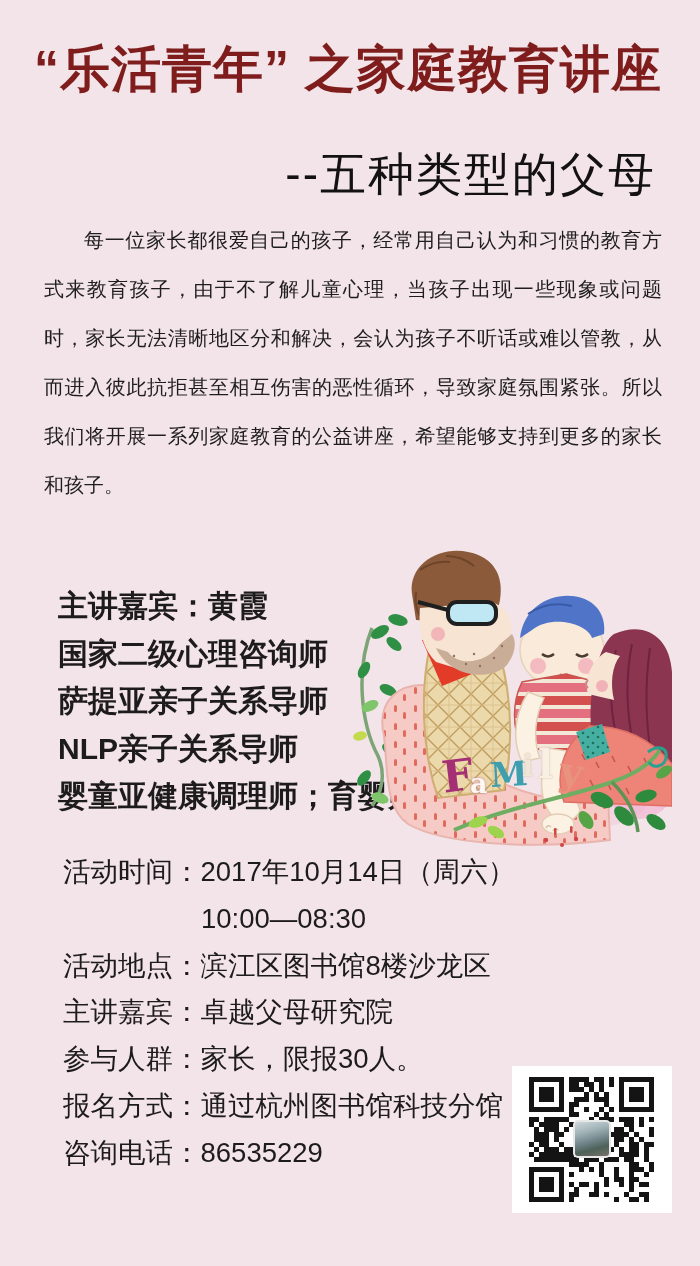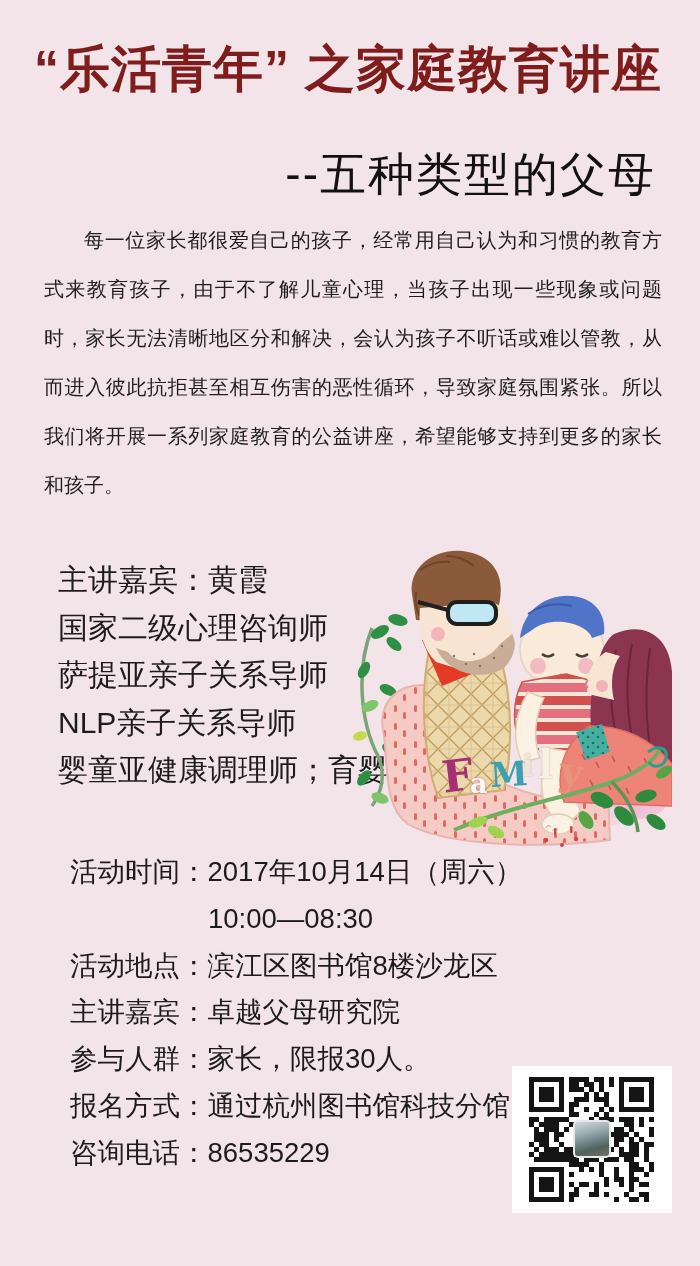--- a/index.html
+++ b/index.html
@@ -18,23 +18,23 @@
     position:absolute;right:44px;top:132px;
     font-size:46px;font-weight:400;color:#131112;letter-spacing:2px;white-space:nowrap;margin-top:12px;
   }
   
   .intro{
     position:absolute;left:44px;top:216px;width:618px;
     font-size:20px;line-height:49px;text-align:justify;text-indent:2em;
     color:#1f1d1e;font-weight:500;
   }
   
-  .speaker{position:absolute;left:58px;top:556px;font-size:30px;line-height:47.5px;font-weight:400;}
-  
-  .details{position:absolute;left:70px;top:849px;font-size:27.5px;line-height:46.8px;font-weight:500;}
+  .speaker{position:absolute;left:58px;top:582px;font-size:30px;line-height:47.5px;font-weight:700;}
+  
+  .details{position:absolute;left:63px;top:849px;font-size:27.5px;line-height:46.8px;font-weight:500;}
   .detail-line.indent{padding-left:138px;}
   
   .illustration{position:absolute;left:350px;top:540px;width:322px;height:308px;}
   .illustration svg{position:absolute;left:0;top:0;}
   .family-word{position:absolute;left:92px;top:206px;width:210px;height:80px;}
   .family-word span{position:absolute;font-weight:700;font-family:"DejaVu Serif","Liberation Serif",serif;}
   .family-word span:nth-of-type(1){left:0;top:4px;font-size:44px;color:#a42f74;transform:rotate(-7deg);}
   .family-word span:nth-of-type(2){left:28px;top:22px;font-size:27px;color:#fdf8f1;text-shadow:0 0 3px #cf8fae,0 0 1px #cf8fae;}
   .family-word span:nth-of-type(3){left:48px;top:8px;font-size:34px;color:#3e9fae;transform:rotate(-3deg);}
   .family-word span:nth-of-type(4){left:80px;top:2px;font-size:30px;color:#efe6d5;text-shadow:0 0 2px #d4b9a8;}

